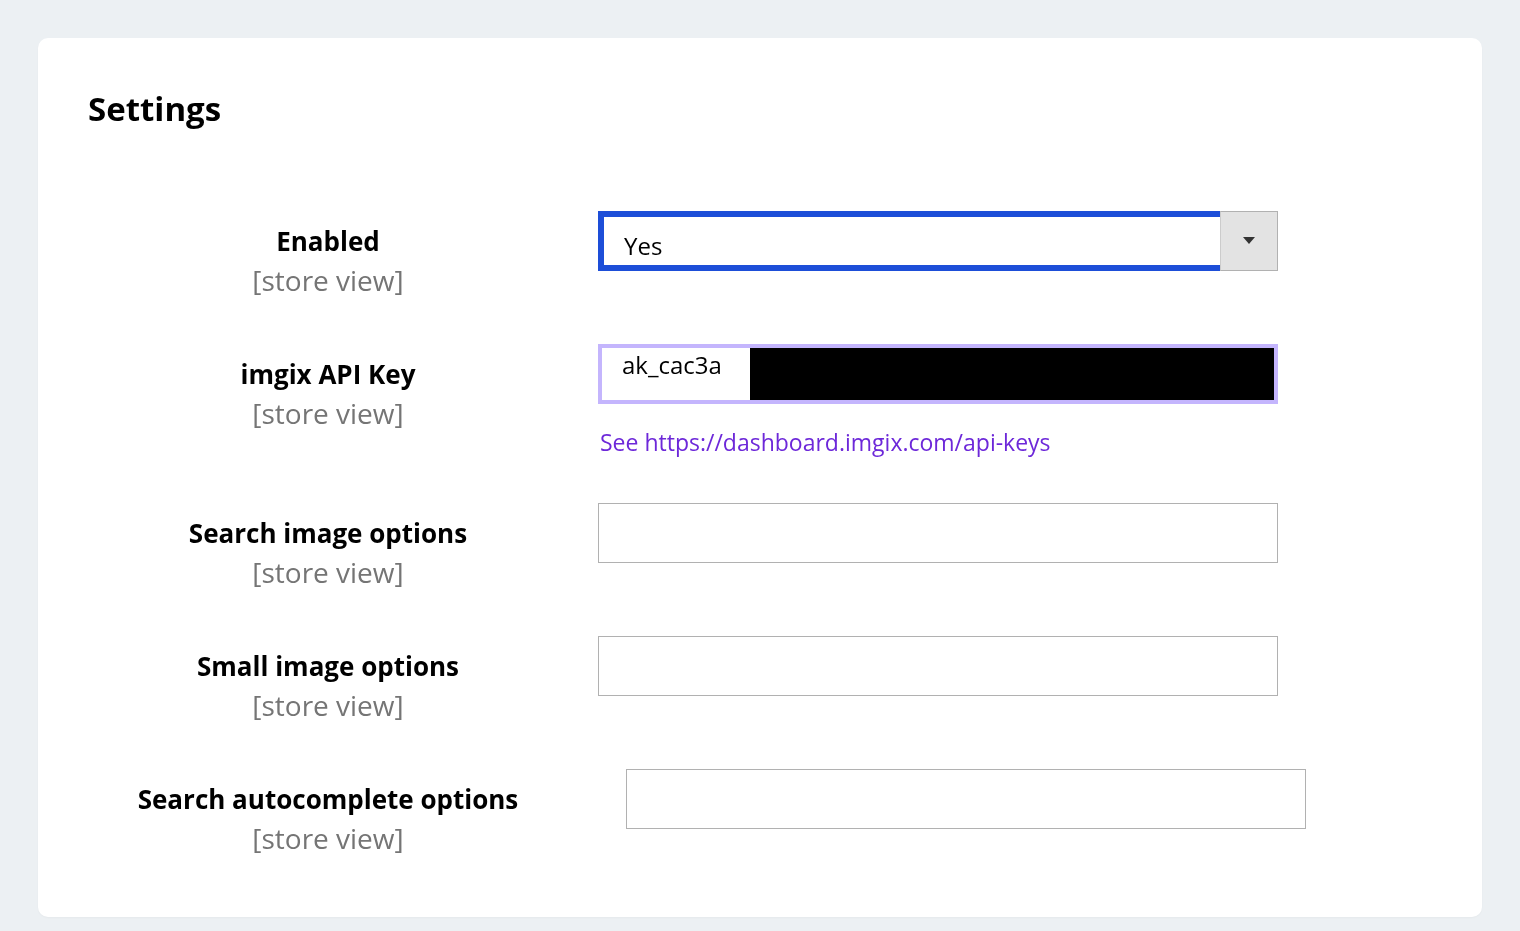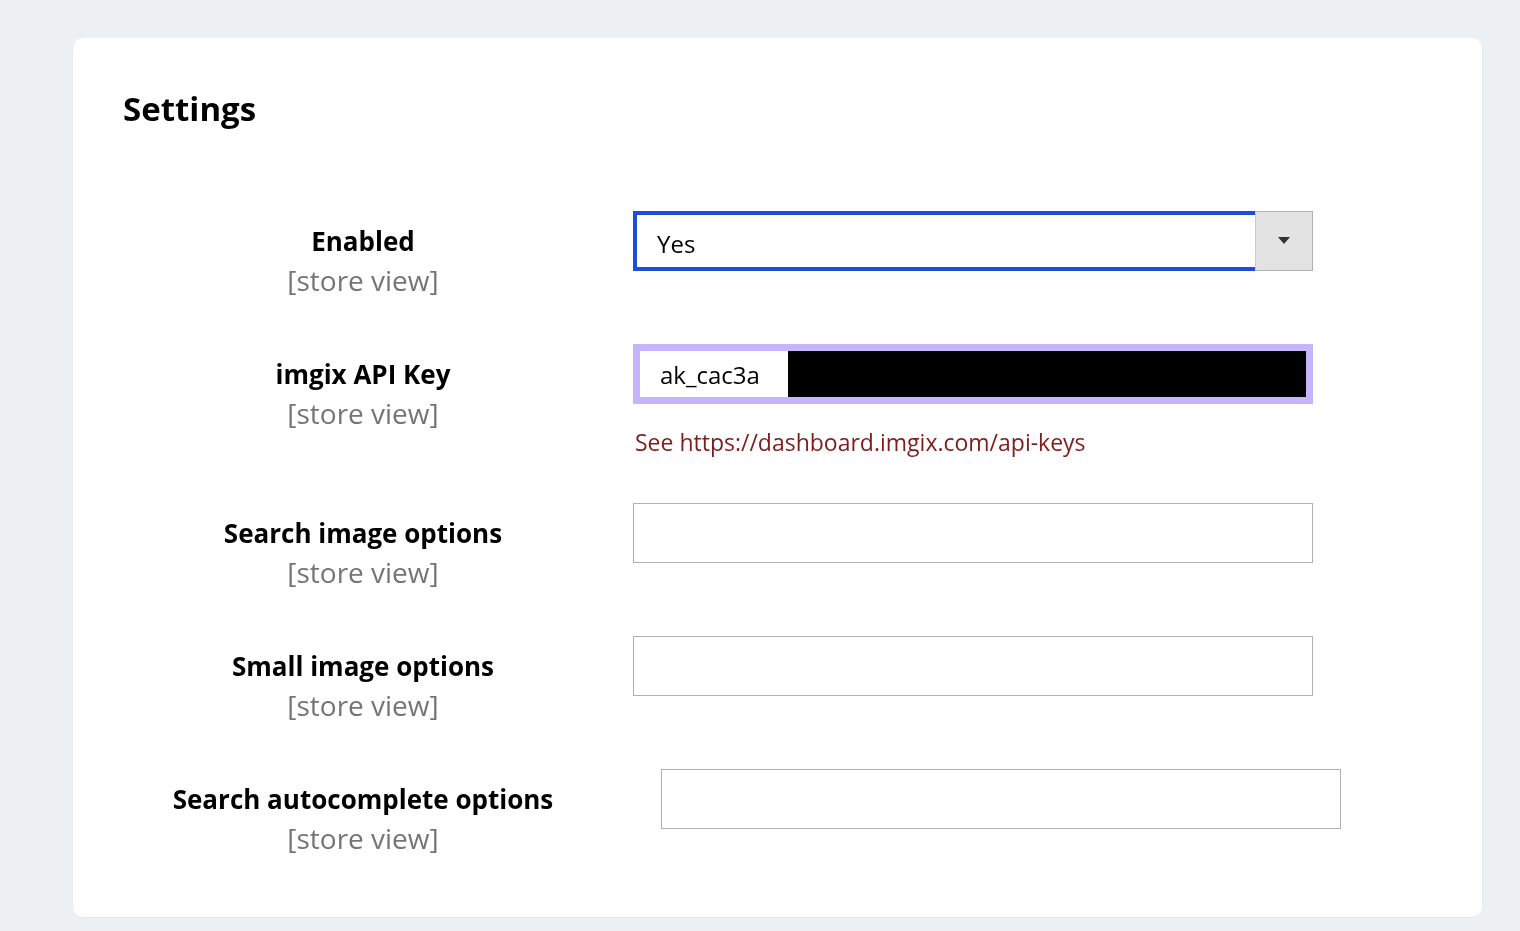--- a/index.html
+++ b/index.html
@@ -11,21 +11,20 @@
       background: #ecf0f3;
       font-family: 'Open Sans', -apple-system, BlinkMacSystemFont, 'Segoe UI', Helvetica, Arial, sans-serif;
       padding: 38px;
       min-height: 931px;
     }
     .panel {
       background: #ffffff;
       border-radius: 10px;
       padding: 48px 50px 60px 50px;
       box-shadow: 0 1px 2px rgba(0,0,0,0.03);
-      margin-left: 35px;
     }
     .panel-title {
       font-size: 33px;
       font-weight: 700;
       color: #000000;
       margin-bottom: 80px;
     }
     .form-row {
       display: flex;
       align-items: flex-start;
@@ -58,21 +57,21 @@
       flex: 1;
       max-width: 680px;
     }
     .select-wrapper {
       position: relative;
       width: 100%;
     }
     .select-control {
       width: 100%;
       height: 60px;
-      border: 4px solid #1d4ed8;
+      border: 6px solid #1d4ed8;
       background: #ffffff;
       font-size: 24px;
       color: #000000;
       padding: 0 20px;
       appearance: none;
       -webkit-appearance: none;
       cursor: pointer;
     }
     .select-arrow {
       position: absolute;
@@ -99,41 +98,40 @@
       border: 1px solid #b1b1b1;
       background: #ffffff;
       font-size: 24px;
       color: #000000;
       padding: 0 20px;
     }
     .api-key-wrapper {
       position: relative;
       width: 100%;
       height: 60px;
-      border: 7px solid #c4b5fd;
+      border: 4px solid #c4b5fd;
       background: #ffffff;
       display: flex;
-      align-items: center;
       padding-left: 20px;
       gap: 28px;
     }
     .api-key-prefix {
       font-size: 24px;
       color: #000000;
       white-space: nowrap;
     }
     .api-key-redacted {
       flex: 1;
       height: 100%;
       background: #000000;
       margin-left: 0;
     }
     .help-text {
       font-size: 23px;
-      color: #7f1d1d;
+      color: #6d28d9;
       margin-top: 22px;
       padding-left: 2px;
     }
   </style>
 </head>
 <body>
 
 <div class="panel">
   <h1 class="panel-title">Settings</h1>
 

